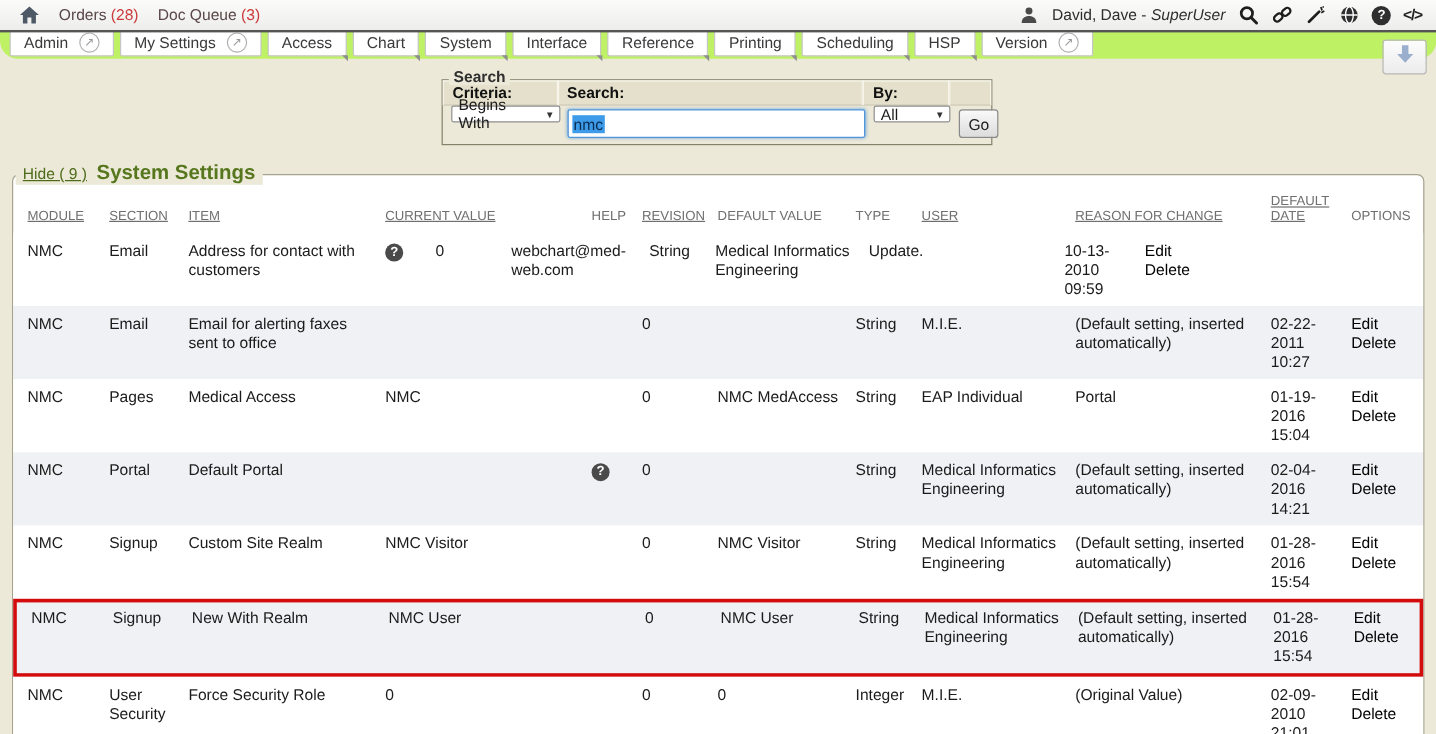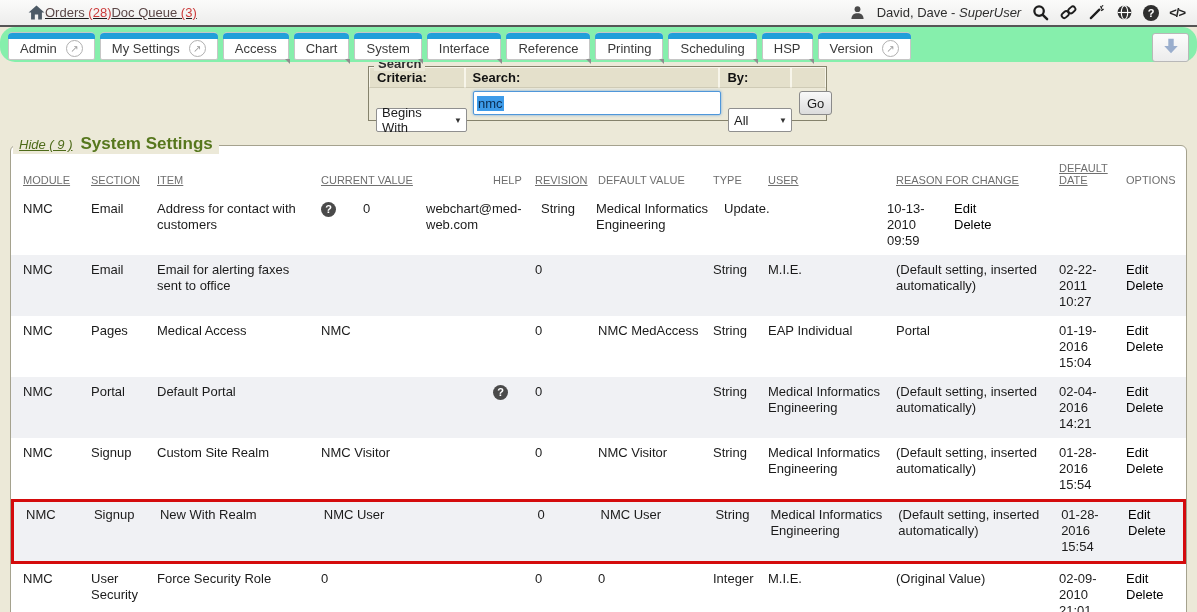--- a/index.html
+++ b/index.html
@@ -1,60 +1,60 @@
 <!DOCTYPE html>
 <html><head>
 <meta charset="utf-8">
 <style>
   * { margin:0; padding:0; box-sizing:border-box; }
   html,body { width:1197px; height:612px; }
   body { font-family:"Liberation Sans", sans-serif; background:#ece9d8; position:relative; overflow:hidden; color:#1b1b1b; }
 
   
   .topbar { position:absolute; top:0; left:0; width:1197px; height:27px; background:linear-gradient(#fbfbfa,#ededec); border-bottom:2px solid #555; display:flex; align-items:center; z-index:30; }
-  .topbar-left { display:flex; align-items:center; gap:0; padding-left:28px;text-decoration:underline; }
+  .topbar-left { display:flex; align-items:center; gap:16px; padding-left:16px; }
   .home-btn { display:flex; align-items:center; }
   .nav-link { font-size:13px; cursor:pointer; }
   .nav-label { color:#5a4747; }
   .nav-count { color:#cc3b3b; }
   .topbar-right { margin-left:auto; display:flex; align-items:center; gap:10px; padding-right:12px; }
   .user-name { font-size:13px; color:#2e2e2e; }
   .user-role { font-style:italic; }
   .tb-icon { display:inline-flex; align-items:center; justify-content:center; width:18px; height:18px; }
   .help-circle { width:16px; height:16px; border-radius:50%; background:#2f2f2f; color:#fff; font-size:11px; font-weight:bold; display:inline-flex; align-items:center; justify-content:center; }
   .code-glyph { font-size:13px; font-weight:bold; color:#222; letter-spacing:-1px; }
 
   
-  .tabstrip { position:absolute; top:27px; left:0; width:1197px; height:35px; background:#86efac; z-index:20; display:flex; align-items:flex-start; padding:5px 0 0 8px;border-radius:15px; }
+  .tabstrip { position:absolute; top:14px; left:0; width:1197px; height:35px; background:#bef264; z-index:20; display:flex; align-items:flex-start; padding:5px 0 0 8px;border-radius:15px; }
   .tab { position:relative; height:28px; background:#fff; border:1px solid #c6c6c6; border-radius:4px 4px 2px 2px; display:inline-flex; align-items:center; padding:5px 11px 0 11px; margin-right:5px; cursor:pointer; }
   .tab-bar { position:absolute; top:0; left:-1px; right:-1px; height:6px; background:#219fd9; border-radius:4px 4px 0 0; }
   .tab-label { font-size:13px; color:#3a3a3a; white-space:nowrap; }
   .popout { display:inline-block; width:17px; height:17px; border:1px solid #b0b0b0; border-radius:50%; color:#9a9a9a; font-size:10px; line-height:15px; text-align:center; margin-left:9px; }
   .corner { position:absolute; right:-2px; bottom:-5px; width:0; height:0; border-top:5px solid #8f8f8f; border-left:5px solid transparent; }
   .collapse-btn { position:absolute; right:8px; top:33px; width:37px; height:29px; border:1px solid #b8b8b8; border-radius:3px; background:linear-gradient(#fcfcfc,#ececec); display:flex; align-items:center; justify-content:center; cursor:pointer; z-index:21; }
 
   
   .search-box { position:absolute; left:368px; top:66px; width:459px; height:55px; border:1px solid #85826c; background:#ece9d8; z-index:5; }
   .search-legend { position:absolute; top:-11px; left:5px; background:#ece9d8; padding:0 4px; font-size:13px; font-weight:bold; color:#2f2f2f; }
   .search-labels { display:flex; height:21px; }
   .search-labels .lab { background:#e4e0cb; border:1px solid #f7f5ea; border-bottom-color:#cfcbb6; font-size:13px; font-weight:bold; padding:2px 0 0 7px; color:#111; }
   .lab.c-crit { width:96px; } .lab.c-srch { width:256px; } .lab.c-by { width:72px; } .lab.c-go { width:35px; }
   .search-controls { position:relative; height:32px; }
-  .fake-select { position:absolute; top:20px; height:24px; background:#fff; border:1px solid #8f8f8f; border-radius:2px; display:flex; align-items:center; justify-content:space-between; font-size:13px; padding:0 4px 0 5px; cursor:pointer; }
+  .fake-select { position:absolute; top:0; height:14px; background:#fff; border:1px solid #8f8f8f; border-radius:2px; display:flex; align-items:center; justify-content:space-between; font-size:13px; padding:0 4px 0 5px; cursor:pointer; }
   .sel-caret { font-size:8px; color:#333; margin-left:6px; }
   .criteria-select { left:7px; width:91px; }
   .by-select { left:359px; width:64px; }
   .search-input { position:absolute; left:104px; top:3px; width:248px; height:24px; background:#fff; border:1px solid #4f97da; box-shadow:0 0 3px rgba(80,150,220,.8); border-radius:2px; font-size:13px; display:flex; align-items:center; padding-left:3px; cursor:text; }
   .sel-text { background:#3d9be9; color:#0a2c50; padding:0 1px; }
   .go-btn { position:absolute; left:430px; top:3px; height:24px; padding:0 7px; border:1px solid #8a8a8a; border-radius:3px; background:linear-gradient(#f9f9f9,#dcdcdc); font-size:13px; display:flex; align-items:center; cursor:pointer; }
 
   
   .settings-box { position:absolute; left:10px; top:145px; width:1177px; height:520px; border:1px solid #a5a28e; border-radius:6px 6px 0 0; background:#fff; z-index:1; }
   .settings-legend { position:absolute; top:-12px; left:2px; background:#ece9d8; padding:0 6px; display:flex; align-items:baseline; gap:8px; }
-  .hide-link { font-size:13px; color:#4e6b1a; text-decoration:underline; cursor:pointer;font-style:italic; }
+  .hide-link { font-size:13px; color:#4e6b1a; text-decoration:underline; cursor:pointer; }
   .settings-title { font-size:17px; font-weight:bold; color:#56771d; }
 
   .trow { display:flex; padding-left:12px; }
   .hdr { align-items:flex-end; padding-top:16px; padding-bottom:8px; }
   .hcell { font-size:11px; color:#6f6f6f; padding-right:8px; }
   .hcell.sortable { text-decoration:underline; cursor:pointer; }
   .cell { font-size:13px; line-height:16px; padding-right:10px; word-wrap:break-word; }
   .c0{width:68px;} .c1{width:66px;} .c2{width:164px;} .c3{width:172px; padding-right:6px;}
   .c4{width:42px;} .c5{width:63px;} .c6{width:115px;} .c7{width:55px;}
   .c8{width:128px;} .c9{width:163px;} .c10{width:67px; padding-right:4px;} .c11{width:55px; padding-right:0;}

